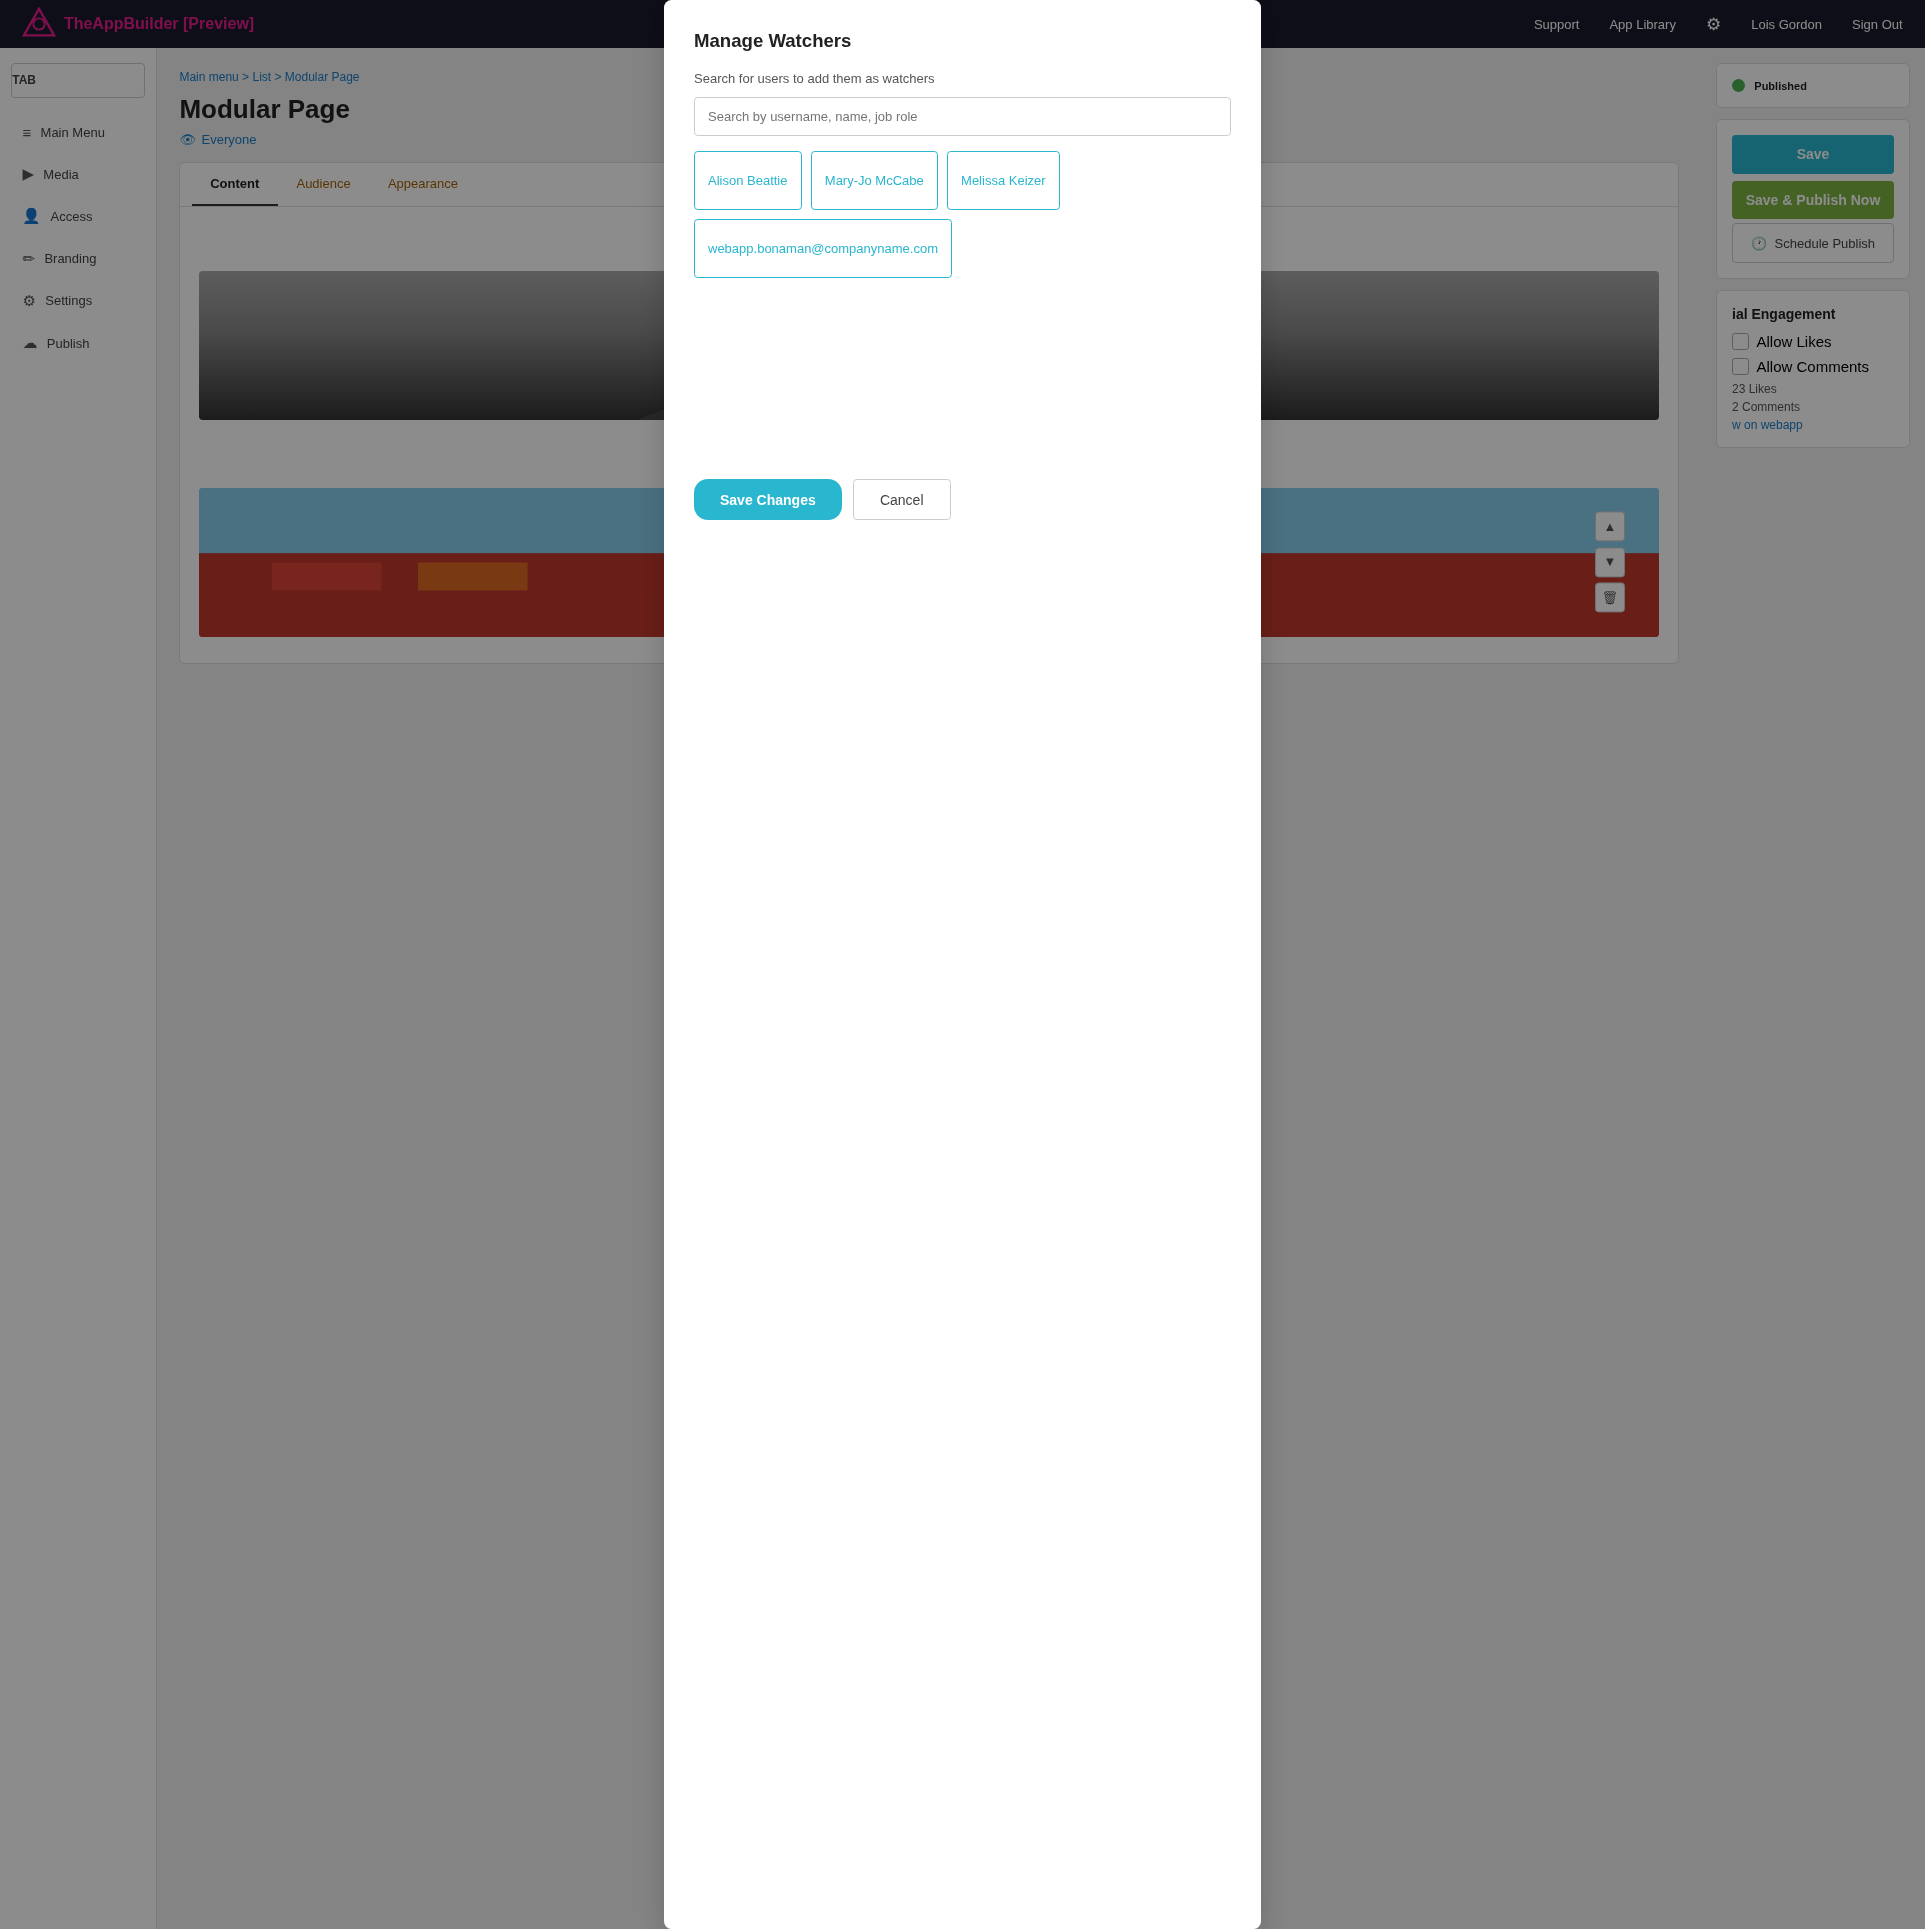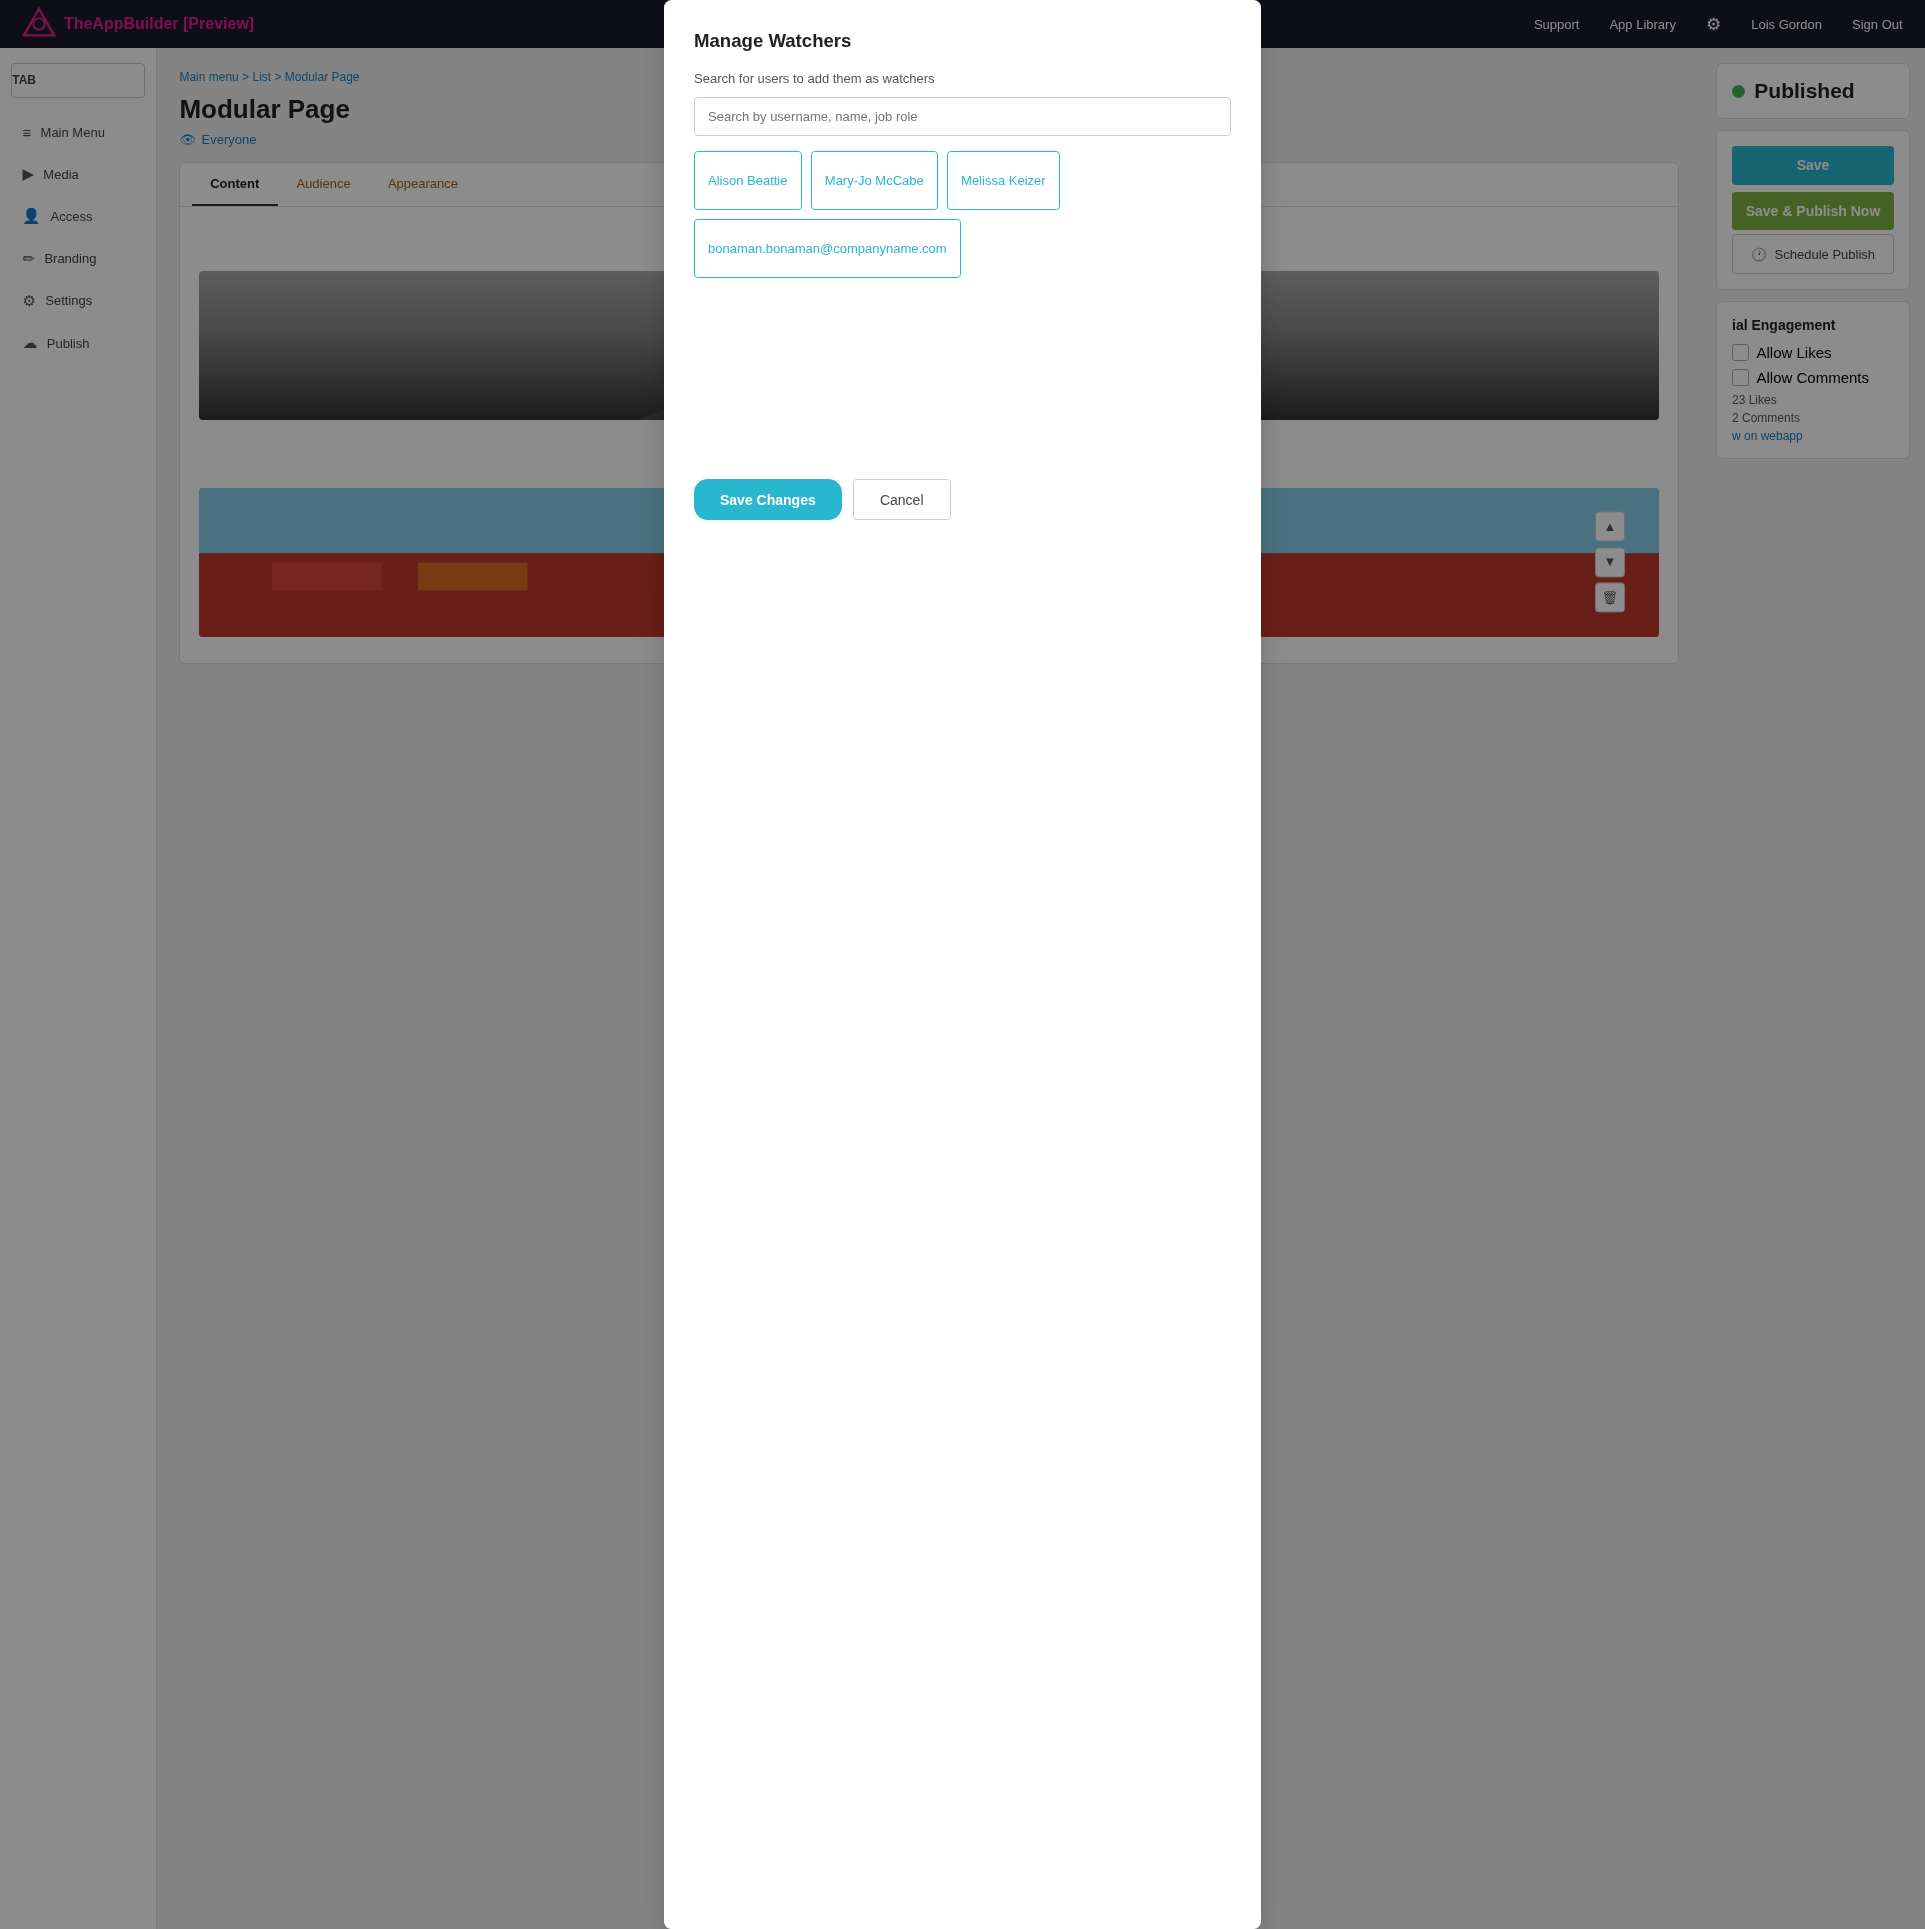--- a/index.html
+++ b/index.html
@@ -205,21 +205,21 @@
       align-items: center;
       gap: 9.3px;
     }
     .status-dot {
       width: 13px;
       height: 13px;
       border-radius: 50%;
       background: #4caf50;
       flex-shrink: 0;
     }
-    .status-label { font-size: 21px; font-weight: 600; color: #222; }
+    .status-label { font-size: 11px; font-weight: 600; color: #222; }
 
     .action-card {
       background: #fff;
       border-radius: 5.6px;
       padding: 15px;
       border: 0.9px solid #ddd;
       margin-bottom: 11.2px;
     }
     .btn-save {
       width: 100%;
@@ -517,21 +517,21 @@
 
 <div class="overlay">
   <div class="modal">
     <div class="modal-title">Manage Watchers</div>
     <div class="modal-subtitle">Search for users to add them as watchers</div>
     <input class="modal-search" type="text" placeholder="Search by username, name, job role" style="">
     <div class="watchers-list">
       <span class="watcher-tag">Alison Beattie</span>
       <span class="watcher-tag">Mary-Jo McCabe</span>
       <span class="watcher-tag">Melissa Keizer</span>
-      <span class="watcher-tag">bonaman.bonaman@companyname.com</span>
+      <span class="watcher-tag">webapp.bonaman@companyname.com</span>
     </div>
     <div class="modal-footer">
       <button class="btn-modal-save">Save Changes</button>
       <button class="btn-modal-cancel">Cancel</button>
     </div>
   </div>
 </div>
 
 
 </body></html>

